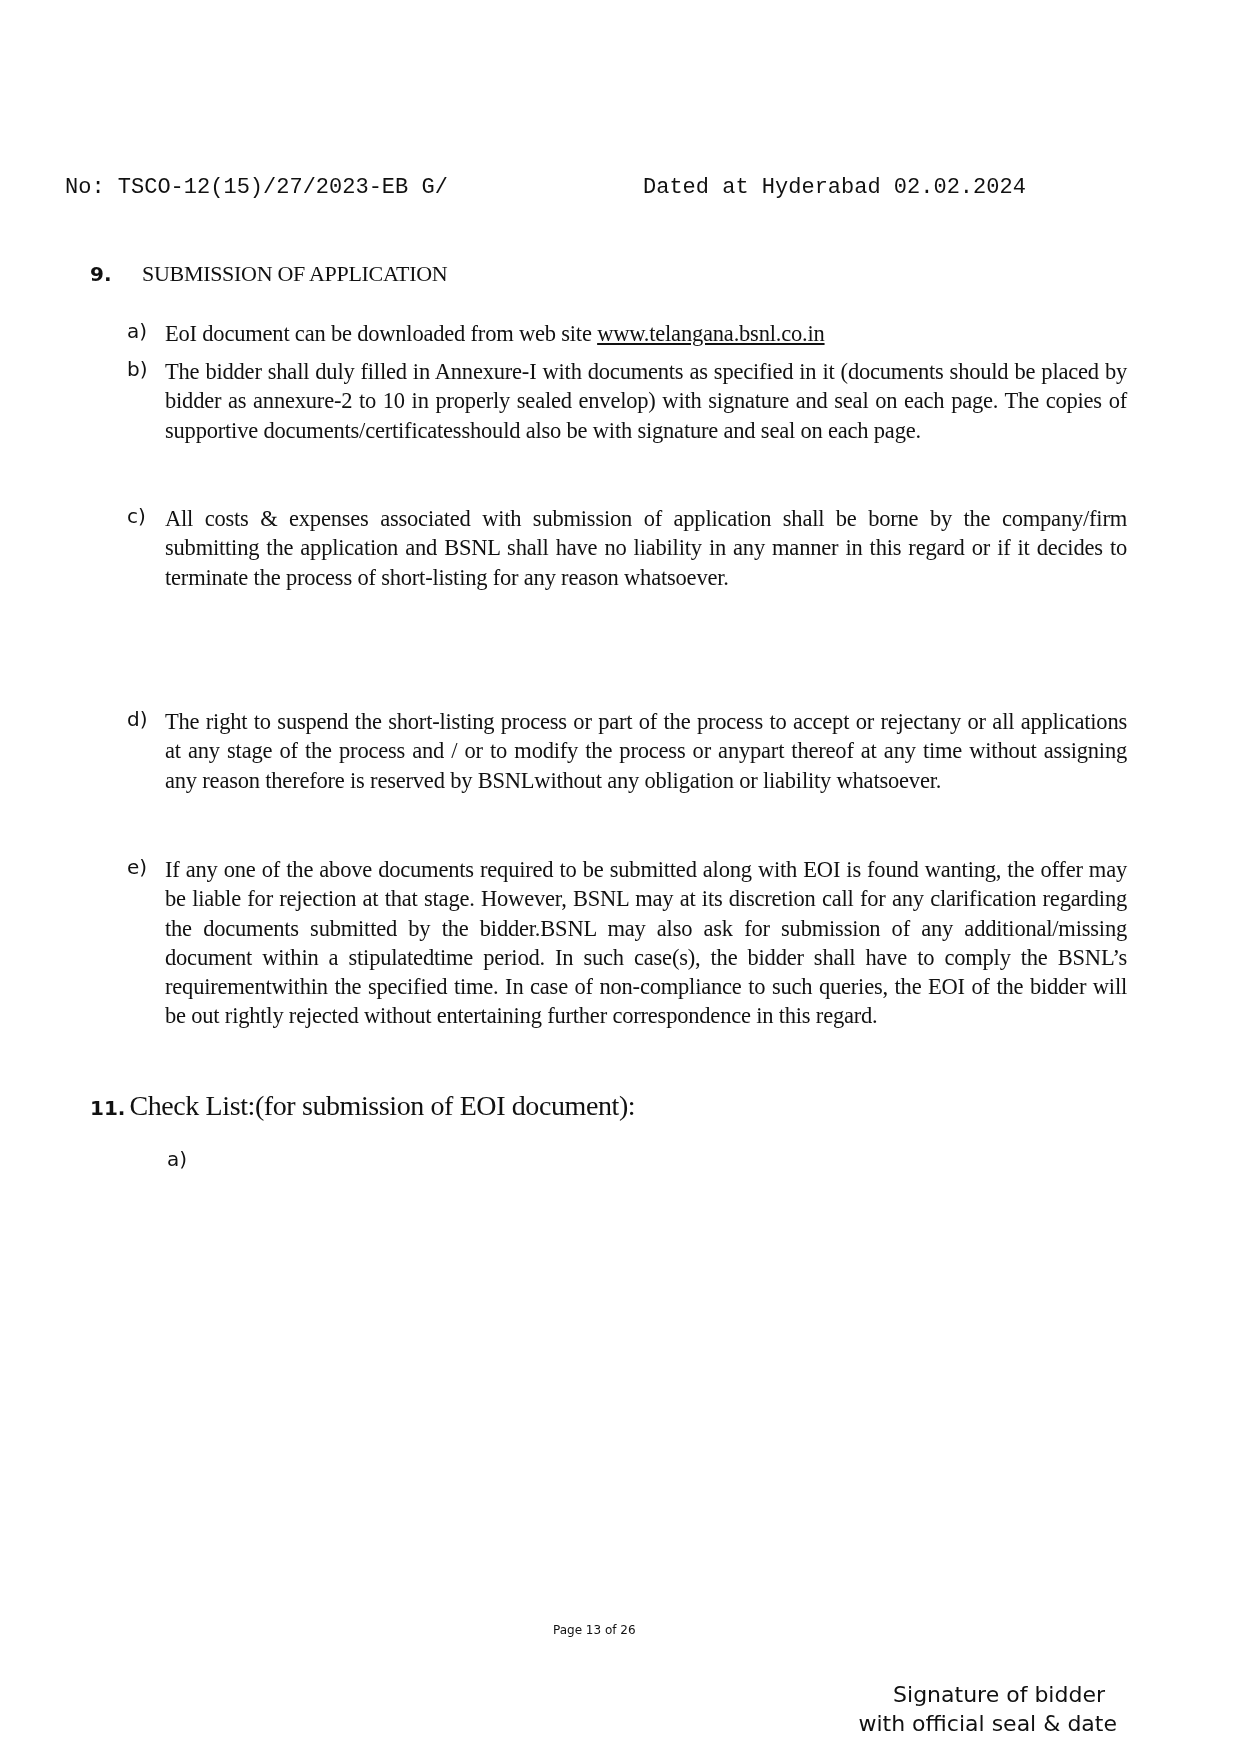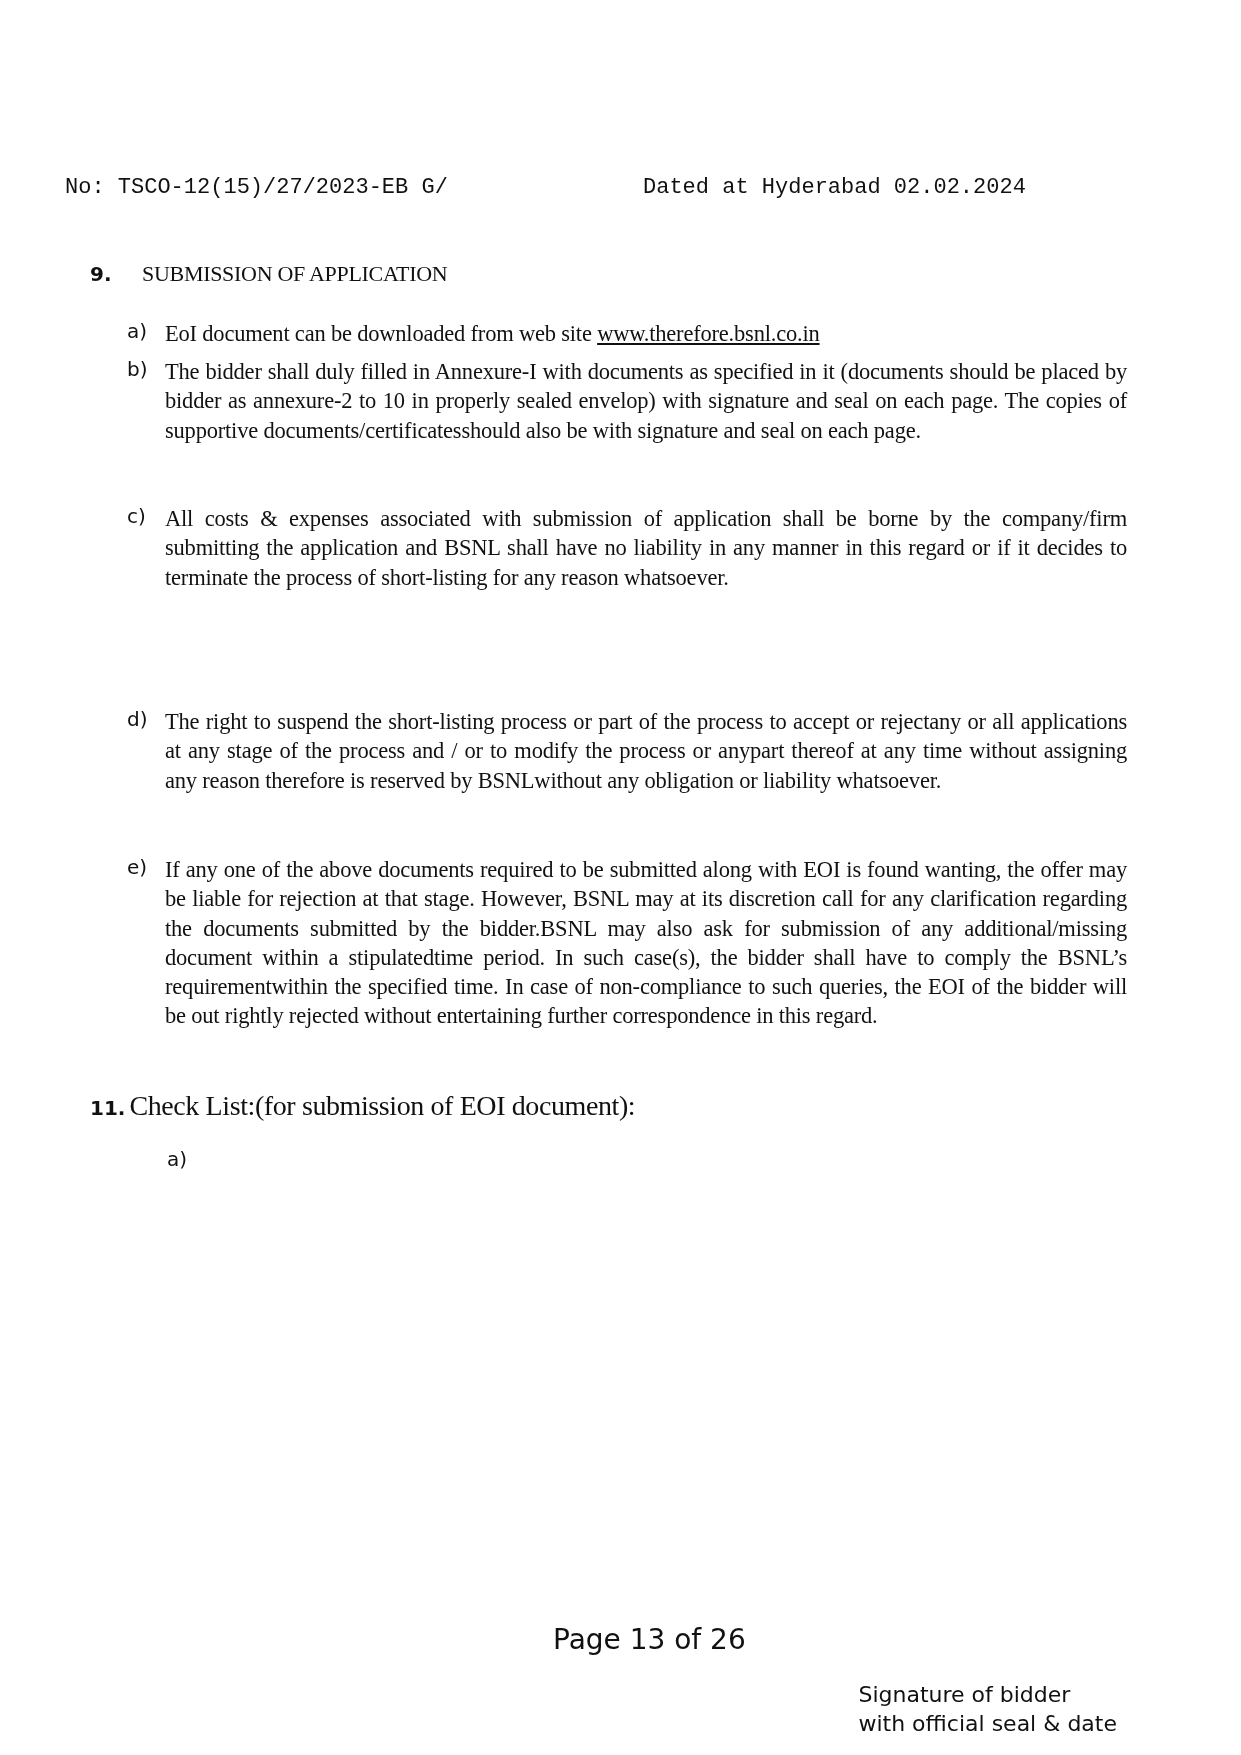--- a/index.html
+++ b/index.html
@@ -8,36 +8,36 @@
   .serif { font-family: "Liberation Serif", "DejaVu Serif", serif; }
   .abs { position: absolute; }
   .hdr { font-size: 22px; top: 175px; font-family: Liberation Mono, monospace; }
   .sec-num { font-family: "DejaVu Sans", sans-serif; font-weight: bold; font-size: 20px; }
   .sec-title { font-size: 22px; letter-spacing: -0.3px; }
   .item { position: absolute; left: 127px; width: 1000px; }
   .item .lbl { position: absolute; left: 0; top: 0; font-family: "DejaVu Sans", sans-serif; font-size: 20px; }
   .item .txt { margin-left: 38px; font-family: "Liberation Serif", serif; font-size: 22.5px; line-height: 29.3px; text-align: justify; letter-spacing: -0.2px; }
   .link { text-decoration: underline; color: #111; }
   .note { font-family: "Liberation Serif", serif; font-size: 20px; letter-spacing: -0.3px; }
-  .footer { font-family: "DejaVu Sans", sans-serif; font-size: 28px; }
+  .footer { font-family: "DejaVu Sans", sans-serif; font-size: 12px; }
 </style>
 </head>
 <body>
 
 <div>
 
   <div class="abs sans hdr" style="left:65px;">No: TSCO-12(15)/27/2023-EB G/</div>
   <div class="abs sans hdr" style="left:643px;">Dated at Hyderabad 02.02.2024</div>
 
   <div class="abs sec-num" style="left:90px; top:262px;">9.</div>
   <div class="abs serif sec-title" style="left:142px; top:261px;">SUBMISSION OF APPLICATION</div>
 
   <div class="item" style="top:319px;">
     <span class="lbl">a)</span>
-    <div class="txt" style="text-align:left;"><span>EoI document can be downloaded from web site </span><a class="link">www.therefore.bsnl.co.in</a></div>
+    <div class="txt" style="text-align:left;"><span>EoI document can be downloaded from web site </span><a class="link">www.telangana.bsnl.co.in</a></div>
   </div>
 
   <div class="item" style="top:357px;">
     <span class="lbl">b)</span>
     <div class="txt">The bidder shall duly filled in Annexure-I with documents as specified in it (documents should be placed by bidder as annexure-2 to 10 in properly sealed envelop) with signature and seal on each page. The copies of supportive documents/certificatesshould also be with signature and seal on each page.</div>
   </div>
 
   <div class="item" style="top:504px;">
     <span class="lbl">c)</span>
     <div class="txt">All costs &amp; expenses associated with submission of application shall be borne by the company/firm submitting the application and BSNL shall have no liability in any manner in this regard or if it decides to terminate the process of short-listing for any reason whatsoever.</div>
@@ -56,18 +56,18 @@
   <div class="abs" style="left:90px; top:1090px; white-space:nowrap;">
     <span class="sec-num">11.</span>
     <span class="serif" style="font-size:28px; letter-spacing:-0.4px;">Check List:(for submission of EOI document):</span>
   </div>
 
   <div class="abs" style="left:167px; top:1147px; width:920px;">
     <span class="abs" style="left:0; top:0; font-family:'DejaVu Sans', sans-serif; font-size:20px;">a)</span>
   </div>
 
   <div class="abs footer" style="left:553px; top:1623px;">Page 13 of 26</div>
-  <div class="abs footer" style="right:124px; top:1680px; font-size:22px; line-height:29px;">
+  <div class="abs footer" style="right:124px; top:1680px; text-align:right; font-size:22px; line-height:29px;">
     <div style="padding-right:12px;">Signature of bidder</div>
     <div>with official seal &amp; date</div>
   </div>
 
 </div>
 
 </body></html>

